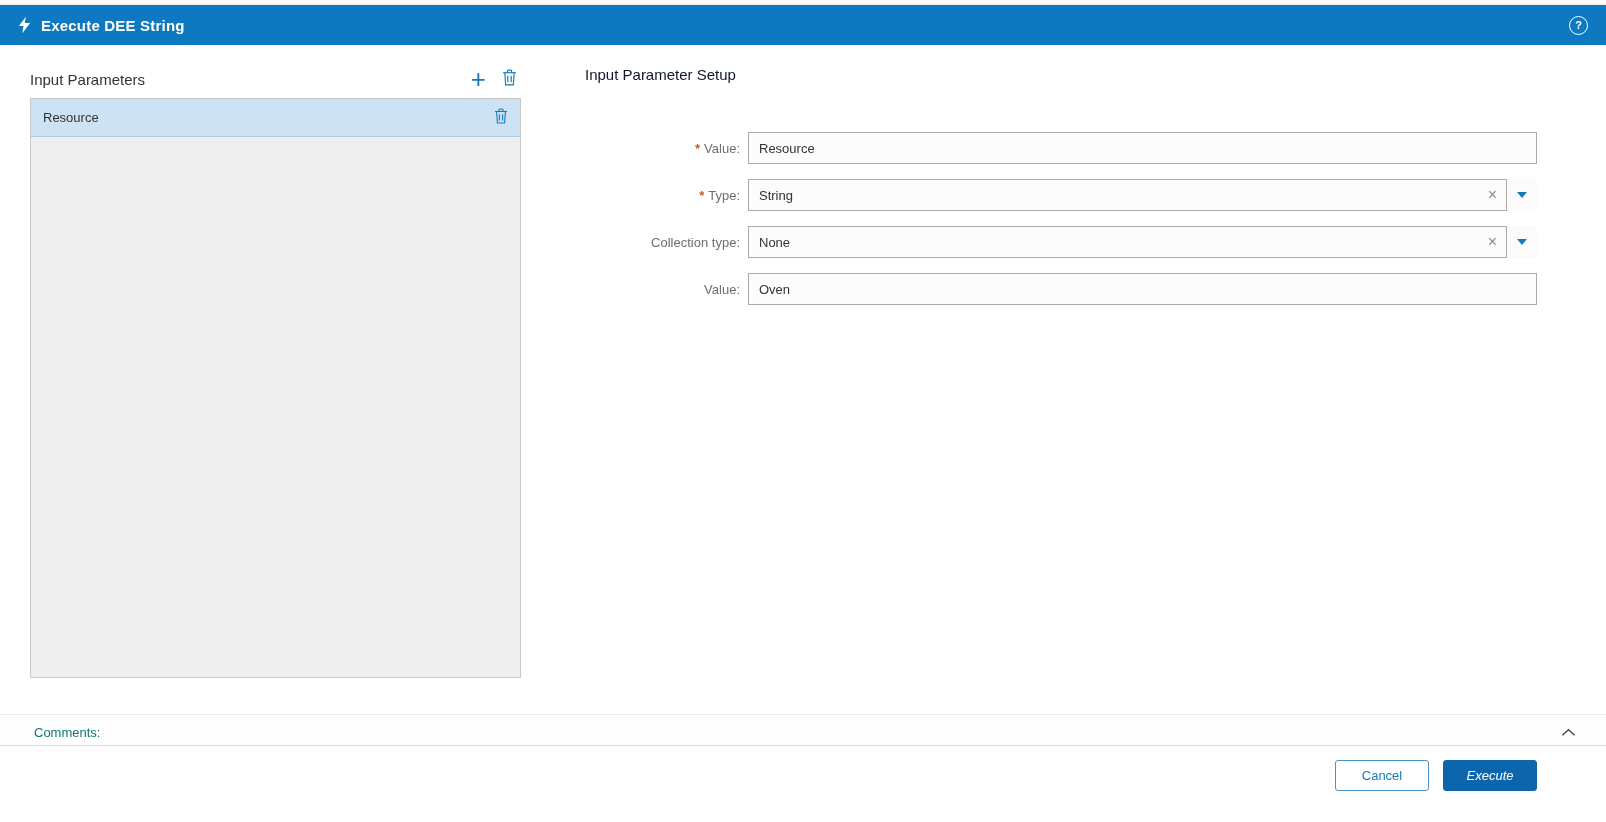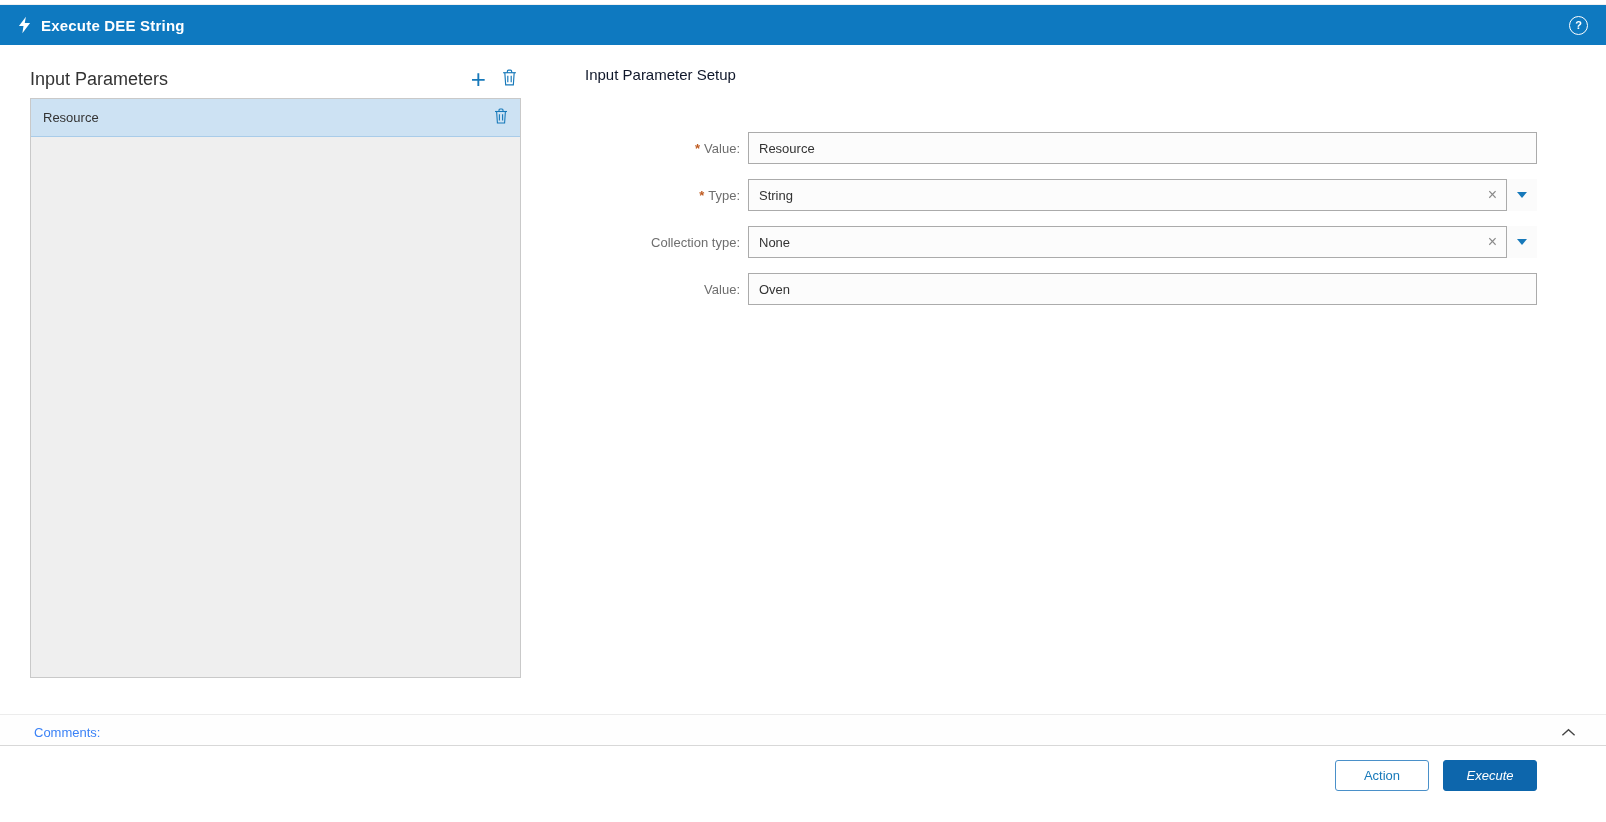--- a/index.html
+++ b/index.html
@@ -16,21 +16,21 @@
   .icon-bolt { display:flex; align-items:center; margin-right:10px; }
   .dlg-title { color:#fff; font-size:15px; font-weight:600; letter-spacing:.2px; }
   .help-icon { margin-left:auto; width:19px; height:19px; border:1.5px solid #fff;
     border-radius:50%; display:flex; align-items:center; justify-content:center;
     color:#fff; font-size:11px; font-weight:700; cursor:pointer; background:transparent; }
 
   
   .left-panel { position:absolute; left:30px; top:66px; width:491px; }
   .panel-head { display:flex; align-items:center; justify-content:space-between;
     height:26px; margin-bottom:6px; padding-right:4px; }
-  .panel-title { font-size:18px; color:#333; }
+  .panel-title { font-size:15px; color:#333; }
   .head-icons { display:flex; align-items:center; gap:16px; }
   .icon-btn { background:none; border:none; cursor:pointer; display:flex;
     align-items:center; justify-content:center; padding:0; }
   .add-btn { color:#1779ba; font-size:26px; font-weight:300; line-height:20px;
     font-family:"Liberation Sans", sans-serif; }
   .param-list { height:580px; border:1px solid #c9c9c9; background:#efefef; overflow:auto; }
   .param-row { height:38px; display:flex; align-items:center; padding:0 12px;
     font-size:13px; color:#333; }
   .param-row.selected { background:#cde2f3; border-bottom:1px solid #a9cce9; }
   .param-row .row-trash { margin-left:auto; }
@@ -53,21 +53,21 @@
   .drop-btn { position:absolute; right:0; top:0; bottom:0; width:31px;
     border:none; border-left:1px solid #ababab; background:#fbfbfb;
     display:flex; align-items:center; justify-content:center; cursor:pointer; }
   .tri-down { width:0; height:0; border-left:5px solid transparent;
     border-right:5px solid transparent; border-top:6px solid #1779ba; }
 
   
   .comments-bar { position:absolute; top:714px; left:0; right:0; height:32px;
     background:#fefefe; border-top:1px solid #ececec; border-bottom:1px solid #d8d8d8;
     display:flex; align-items:center; justify-content:space-between;
-    padding:4px 30px 0 34px; font-size:13px; color:#3b82f6; cursor:pointer; }
+    padding:4px 30px 0 34px; font-size:13px; color:#0f766e; cursor:pointer; }
   .chev { display:flex; align-items:center; }
 
   
   .footer { position:absolute; top:746px; left:0; right:0; bottom:0; background:#fff;
     display:flex; justify-content:flex-end; align-items:flex-start;
     gap:14px; padding:14px 69px 0 0; }
   .btn { height:31px; min-width:94px; font-size:13px; border-radius:3px;
     cursor:pointer; font-family:"Liberation Sans", sans-serif; padding:0 18px; }
   .btn-cancel { background:#fff; border:1px solid #4a90c9; color:#1779ba; }
   .btn-execute { background:#0d66ac; border:1px solid #0d66ac; color:#fff;font-style:italic; }
@@ -181,15 +181,15 @@
 <div class="comments-bar">
   <span>Comments:</span>
   <span class="chev">
     <svg width="15" height="9" viewBox="0 0 16 9">
         <polyline points="1.5,7.5 8,1.5 14.5,7.5" fill="none" stroke="#444" stroke-width="1.4"></polyline>
       </svg>
   </span>
 </div>
 
 <div class="footer">
-  <button class="btn btn-cancel">Action</button>
+  <button class="btn btn-cancel">Cancel</button>
   <button class="btn btn-execute">Execute</button>
 </div>
 
 </body></html>

